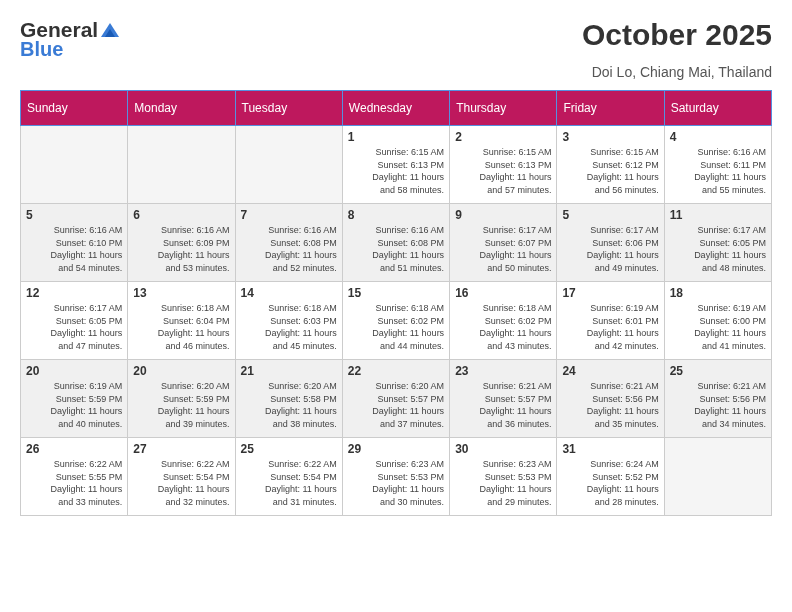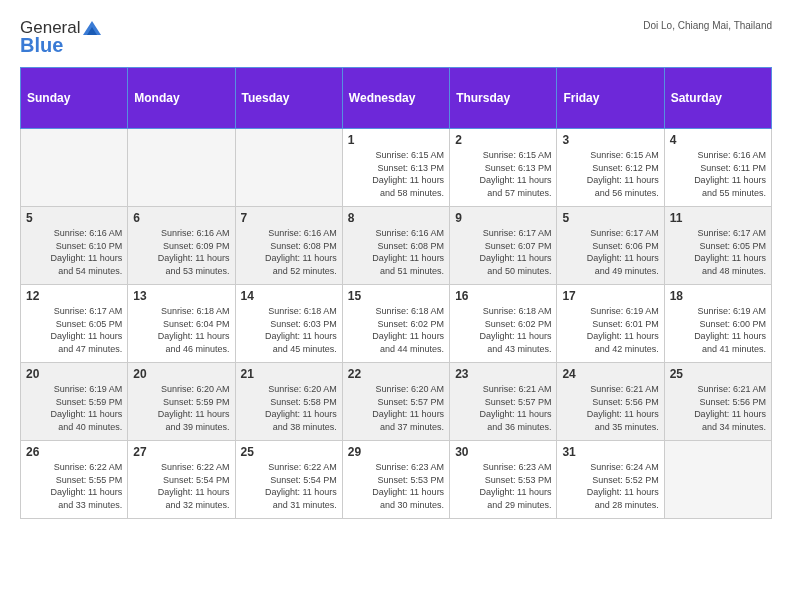--- a/index.html
+++ b/index.html
@@ -33,35 +33,35 @@
     }
     .title-section {
       text-align: right;
     }
     .month-title {
       font-size: 30px;
       font-weight: bold;
       color: #333;
     }
     .location {
-      font-size: 10px;
+      font-size: 14px;
       color: #555;
-      margin-top: 2px;
+      margin-top: 12px;
     }
     .calendar {
       width: 100%;
       border-collapse: collapse;
       border: 1px solid #ccc;
     }
     .calendar th {
-      background: #6d28d9;
+      background: #be185d;
       color: #fff;
       font-size: 12px;
-      font-weight: bold;
-      padding: 23px 6px;
+      font-weight: normal;
+      padding: 10px 6px;
       text-align: left;
       border: 1px solid #5590e0;
     }
     .calendar td {
       vertical-align: top;
       border: 1px solid #ccc;
       padding: 4px 5px;
       width: calc(100% / 7);
       height: 78px;
       font-size: 9.5px;
@@ -87,29 +87,30 @@
       background: #f0f0f0;
     }
   </style>
 </head>
 <body>
 
 <div class="page">
   <div class="header">
     <div class="logo">
       <div class="logo-text">
-        <span style="font-size:17px;font-weight:normal;color:#333;">General</span>
+        <span style="font-size:21px;font-weight:bold;color:#333;">General</span>
         <svg width="22" height="18" viewBox="0 0 22 18" style="margin:0 1px;">
           <polygon points="2,16 11,2 20,16" fill="#3a7bd5"></polygon>
           <polygon points="6,16 11,8 16,16" fill="#1a5bb5"></polygon>
         </svg>
       </div>
       <span style="font-size:20px;font-weight:bold;color:#3a7bd5;margin-top:-4px;">Blue</span>
     </div>
     <div class="title-section">
+      <div class="month-title">October 2025</div>
       <div class="location">Doi Lo, Chiang Mai, Thailand</div>
     </div>
   </div>
 
   <table class="calendar">
     <thead>
       <tr>
       <th>Sunday</th>
           <th>Monday</th>
           <th>Tuesday</th>

